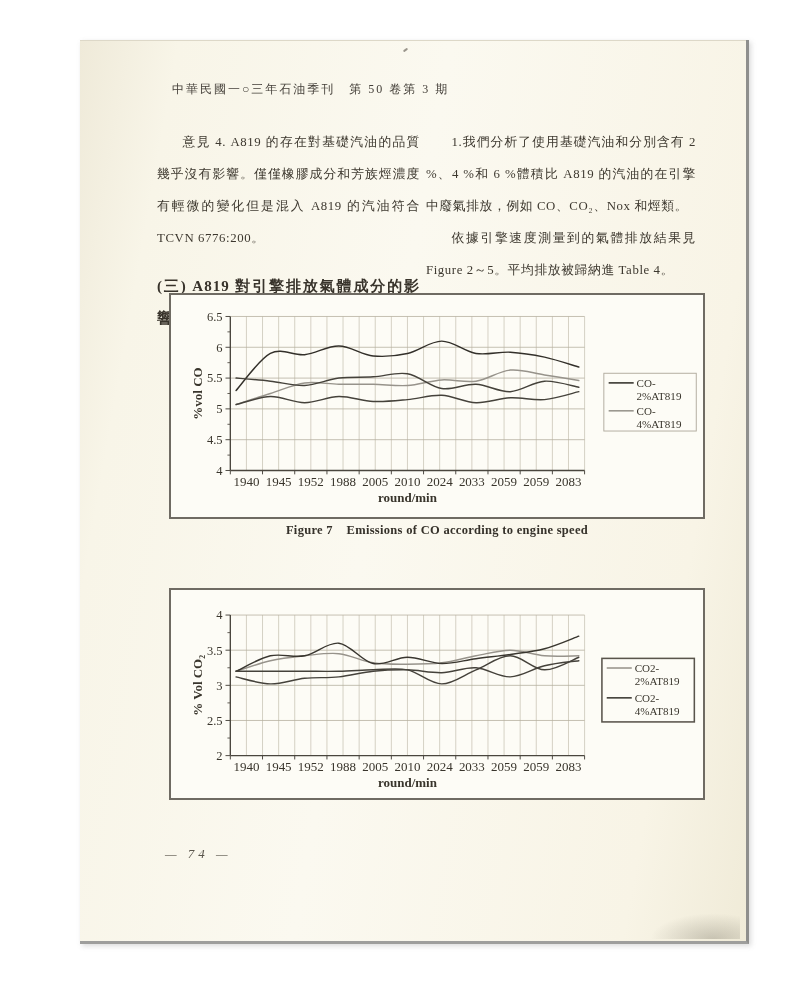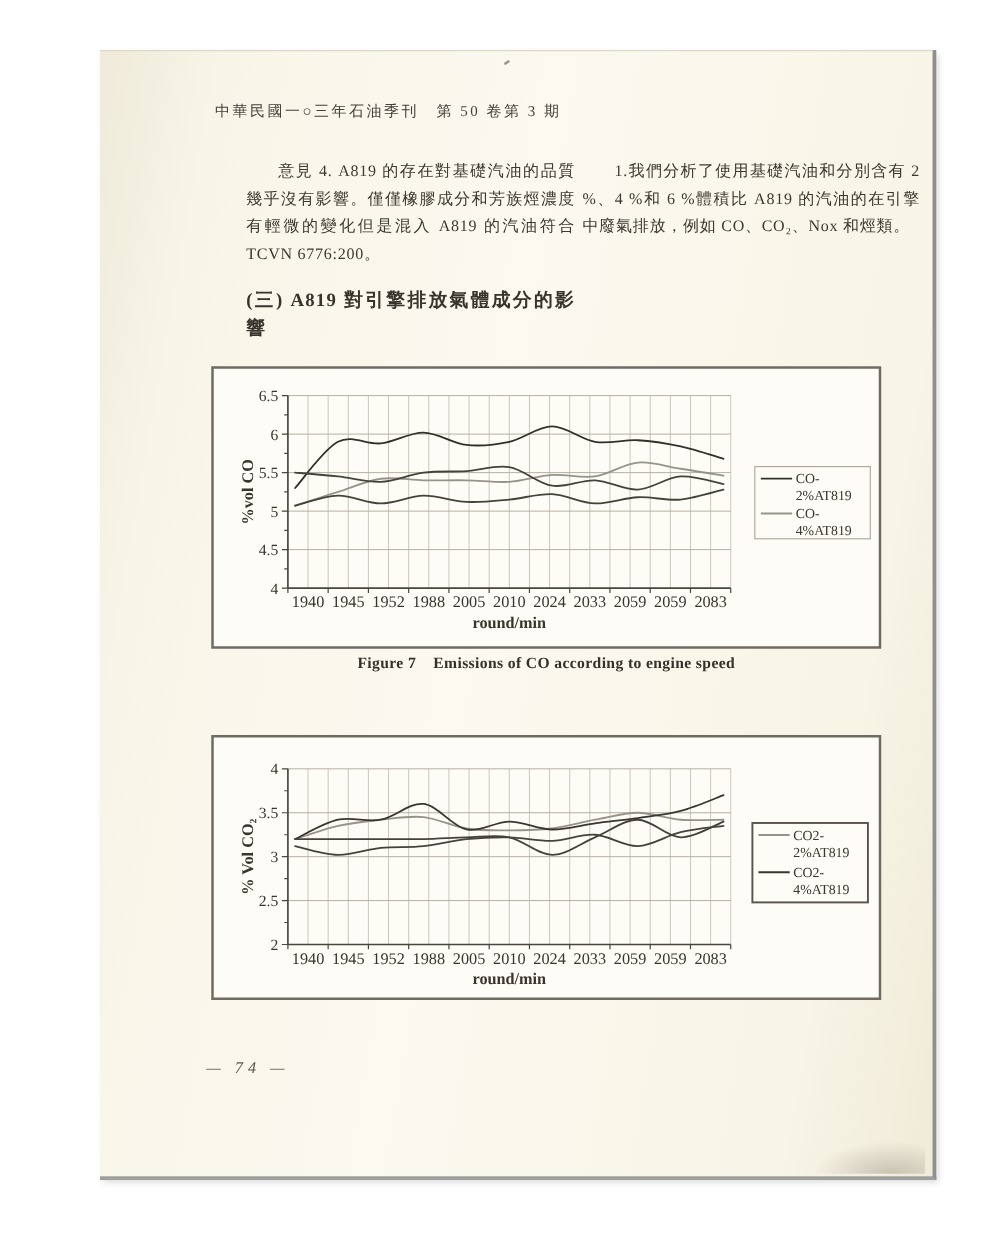--- a/index.html
+++ b/index.html
@@ -23,22 +23,22 @@
   }
   .speck{
     position:absolute;left:323px;top:9px;width:5px;height:2px;background:#9a958c;
     transform:rotate(-35deg);border-radius:1px;
   }
   .journal-header{
     position:absolute;left:92px;top:41px;width:420px;
     font-size:12px;color:#45403a;letter-spacing:2px;
   }
   .col{
-    position:absolute;top:86px;color:#3d382f;font-size:12.8px;line-height:22px;
-    text-align:justify;letter-spacing:0.6px;margin-left:40px;
+    position:absolute;top:86px;color:#3d382f;font-size:12.8px;line-height:32px;
+    text-align:justify;letter-spacing:0.6px;
   }
   .col p{margin:0;text-indent:2em;}
   .col-left{left:77px;width:263px;}
   .col-right{left:346px;width:270px;}
   .section-heading{
     margin:16px 0 0 0;font-size:15px;font-weight:bold;color:#38332b;letter-spacing:1px;
   }
   .figure-box{
     position:absolute;left:89px;width:536px;background:#fdfcf6;
     border:2px solid #6f6b63;box-sizing:border-box;padding-left:16px;
@@ -66,20 +66,21 @@
 
   <div class="journal-header">中華民國一○三年石油季刊　第 50 卷第 3 期</div>
 
   <div class="col col-left">
     <p>意見 4. A819 的存在對基礎汽油的品質幾乎沒有影響。僅僅橡膠成分和芳族烴濃度有輕微的變化但是混入 A819 的汽油符合 TCVN 6776:200。</p>
     <h3 class="section-heading">(三) A819 對引擎排放氣體成分的影響</h3>
   </div>
 
   <div class="col col-right">
     <p>1.我們分析了使用基礎汽油和分別含有 2 %、4 %和 6 %體積比 A819 的汽油的在引擎中廢氣排放，例如 CO、CO₂、Nox 和烴類。</p>
+    <p>依據引擎速度測量到的氣體排放結果見 Figure 2～5。平均排放被歸納進 Table 4。</p>
   </div>
 
   <div class="figure-box" id="figure2-box">
     <svg id="fig2-svg" viewBox="0 0 536 226">
         <line x1="61.72727272727273" y1="20" x2="61.72727272727273" y2="180" stroke="#c2bcac" stroke-width="0.7"></line>
         <line x1="78.45454545454545" y1="20" x2="78.45454545454545" y2="180" stroke="#c2bcac" stroke-width="0.7"></line>
         <line x1="95.18181818181819" y1="20" x2="95.18181818181819" y2="180" stroke="#c2bcac" stroke-width="0.7"></line>
         <line x1="111.9090909090909" y1="20" x2="111.9090909090909" y2="180" stroke="#c2bcac" stroke-width="0.7"></line>
         <line x1="128.63636363636363" y1="20" x2="128.63636363636363" y2="180" stroke="#c2bcac" stroke-width="0.7"></line>
         <line x1="145.36363636363637" y1="20" x2="145.36363636363637" y2="180" stroke="#c2bcac" stroke-width="0.7"></line>

